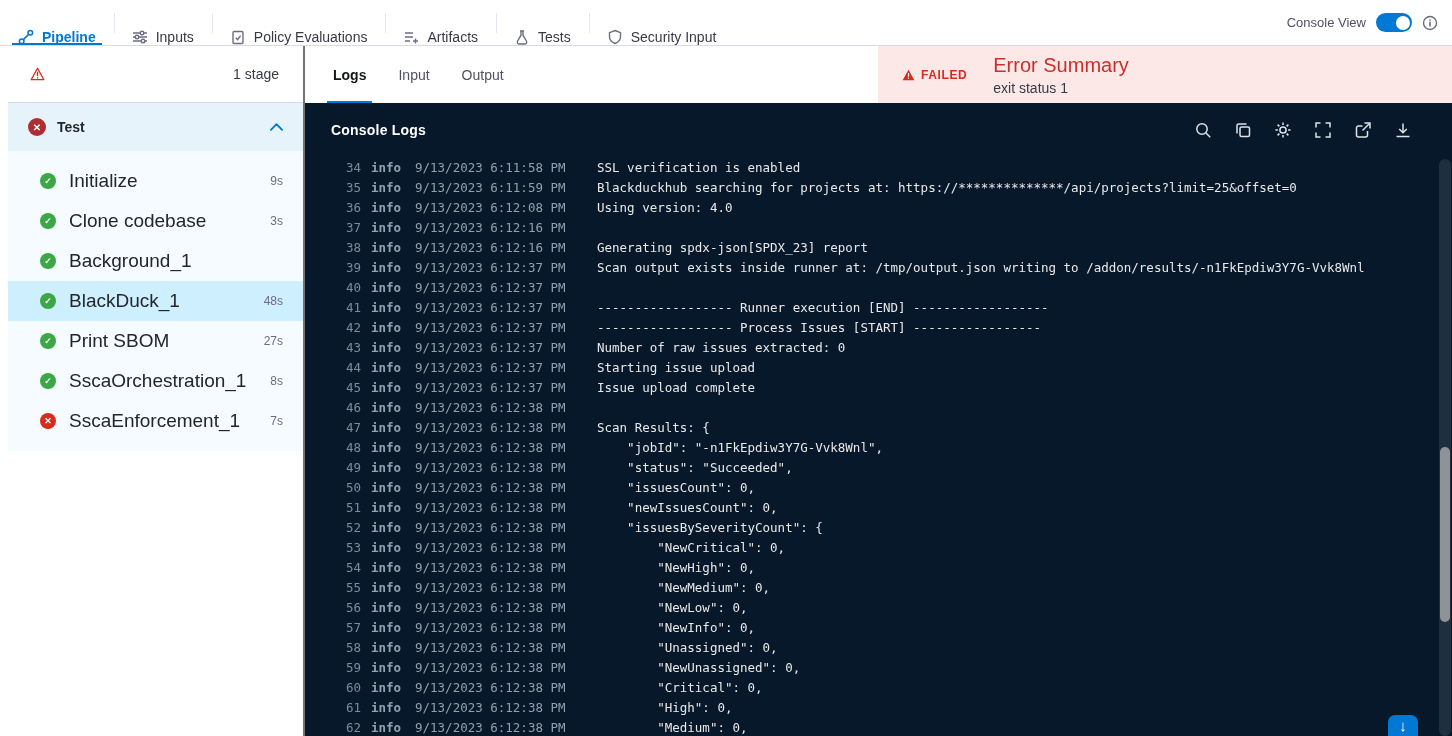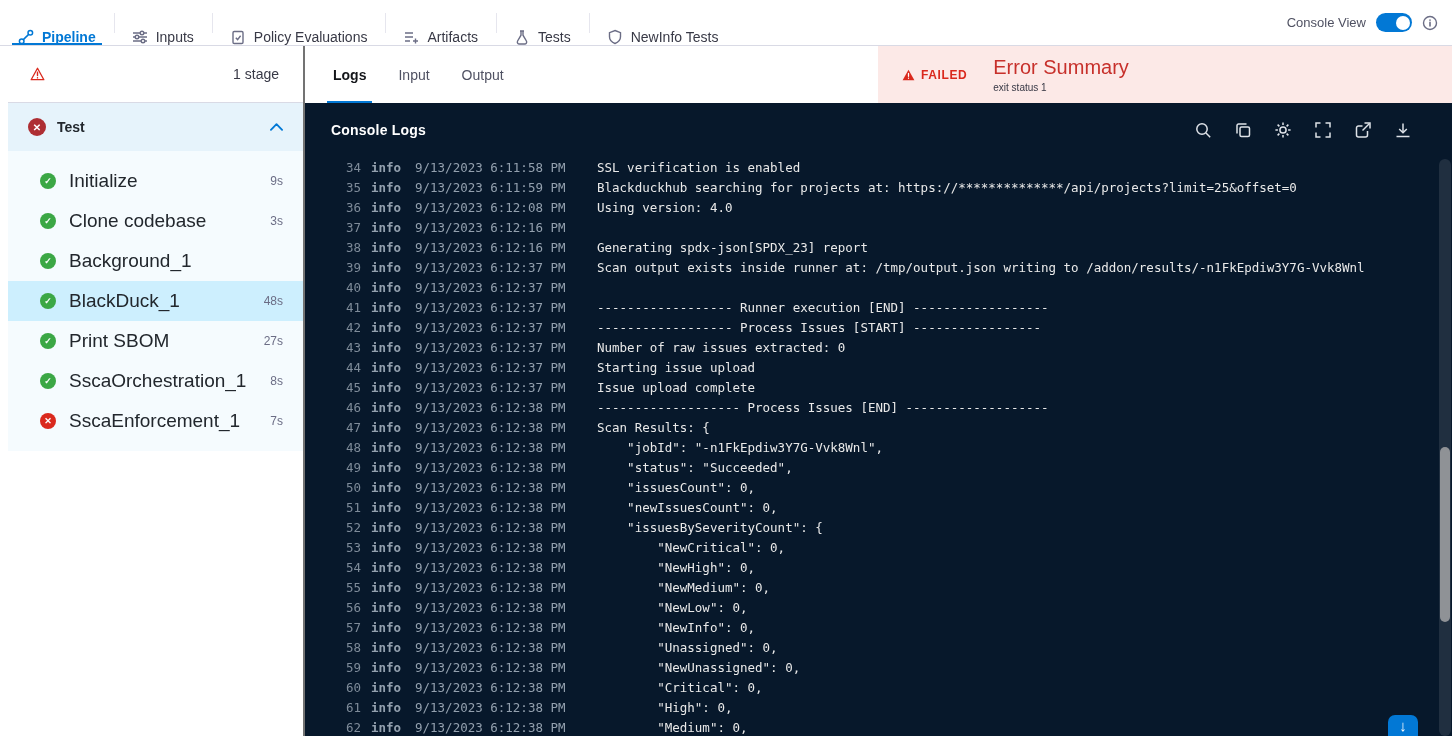--- a/index.html
+++ b/index.html
@@ -45,21 +45,21 @@
   .main { flex:1; display:flex; flex-direction:column; min-width:0; min-height:0; }
   .main-top { height:57px; flex:none; display:flex; align-items:stretch; background:#fff; }
   .main-tabs { display:flex; align-items:stretch; padding-left:12px; }
   .main-tab { position:relative; display:flex; align-items:center; padding:0 16px; font-size:14px; color:#4F5162; cursor:pointer; }
   .main-tab.active { color:#14161A; font-weight:700; }
   .main-tab.active::after { content:""; position:absolute; left:10px; right:10px; bottom:0; height:2.5px; background:#0278D5; }
   .error-banner { margin-left:auto; width:574px; flex:none; background:#FCE9E7; display:flex; align-items:center; gap:26px; padding:8px 24px; }
   .failed-badge { display:flex; align-items:center; gap:6px; color:#DA291D; font-size:12px; font-weight:700; letter-spacing:0.6px; flex:none; }
   .error-texts { display:flex; flex-direction:column; gap:3px; }
   .error-title { font-size:20px; color:#C7302B; }
-  .error-message { font-size:10px; color:#383946; }
+  .error-message { font-size:14px; color:#383946; }
 
   
   .console { flex:1; min-height:0; background:#07182B; position:relative; display:flex; flex-direction:column; }
   .console-header { height:54px; flex:none; display:flex; align-items:center; padding:0 26px; }
   .console-title { color:#FFFFFF; font-size:14px; font-weight:700; letter-spacing:0.2px; }
   .console-icons { margin-left:auto; display:flex; align-items:center; gap:22px; padding-right:14px; }
   .cicon { display:flex; color:#DEE2E8; cursor:pointer; }
 
   .log-area { flex:1; min-height:0; overflow:hidden; padding:8px 40px 0 40px; font-family:"DejaVu Sans Mono", monospace; font-size:12.5px; line-height:20px; }
   .log-line { display:flex; white-space:pre; }
@@ -127,21 +127,21 @@
           </svg>
       </span>
       <span>Tests</span>
     </div>
     <div class="nav-tab">
       <span class="ticon">
         <svg width="16" height="16" viewBox="0 0 16 16" fill="none" stroke="currentColor" stroke-width="1.4">
             <path d="M8 1.5l5.5 2.2v4.1c0 3.2-2.2 5.4-5.5 6.7-3.3-1.3-5.5-3.5-5.5-6.7V3.7L8 1.5z"></path>
           </svg>
       </span>
-      <span>NewInfo Tests</span>
+      <span>Security Input</span>
     </div>
 
     <div class="nav-right">
       <span class="console-view-label">Console View</span>
       <span class="toggle">
           <span class="knob"></span>
         </span>
       <span>
         <svg width="16" height="16" viewBox="0 0 16 16">
             <circle cx="8" cy="8" r="6.5" fill="none" stroke="#6B6D85" stroke-width="1.4"></circle>
@@ -375,21 +375,20 @@
     <span class="ln">45</span>
     <span class="lvl">info</span>
     <span class="ts">9/13/2023 6:12:37 PM</span>
     <span class="msg">Issue upload complete</span>
   </div>
 
   <div class="log-line">
     <span class="ln">46</span>
     <span class="lvl">info</span>
     <span class="ts">9/13/2023 6:12:38 PM</span>
-    <span class="msg">------------------- Process Issues [END] -------------------</span>
   </div>
 
   <div class="log-line">
     <span class="ln">47</span>
     <span class="lvl">info</span>
     <span class="ts">9/13/2023 6:12:38 PM</span>
     <span class="msg">Scan Results: {</span>
   </div>
 
   <div class="log-line">

